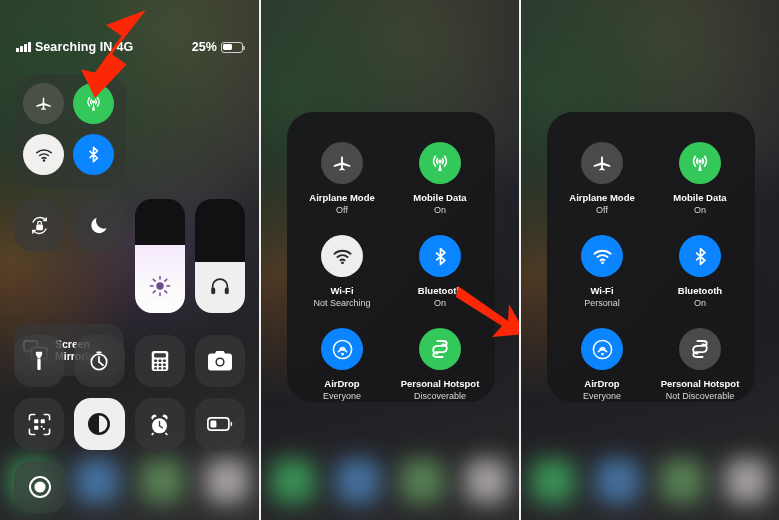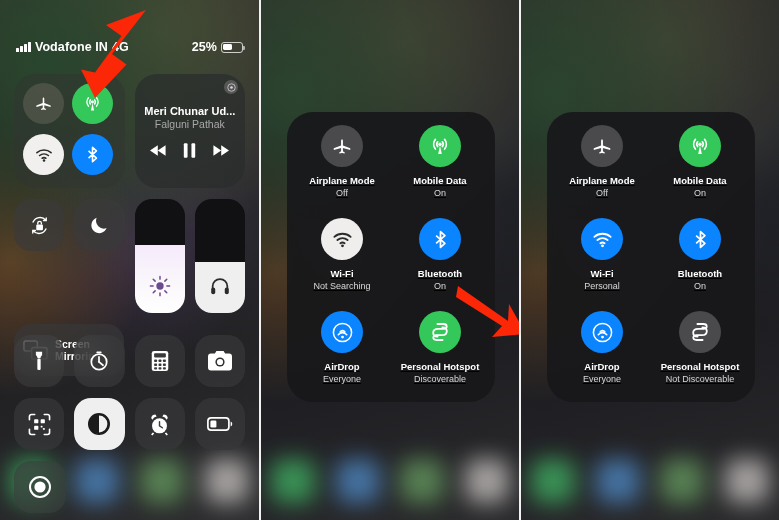--- a/index.html
+++ b/index.html
@@ -97,21 +97,21 @@
             background:#111113; position:relative; display:flex; align-items:flex-end;
             justify-content:center; }
   .slider .fill { position:absolute; left:0; right:0; bottom:0; }
   .fill-bright { background:linear-gradient(180deg,#f6eafb 0%,#faf7fb 55%,#ffffff 100%); }
   .fill-vol    { background:#efefef; }
   .slider .gl  { position:relative; margin-bottom:16px; }
 
   
   .card { position:absolute; left:26px; top:112px; width:208px; height:290px;
           border-radius:26px; background:rgba(24,24,26,.93);
-          backdrop-filter:blur(26px); padding:13px 6px 16px;text-decoration:underline; }
+          backdrop-filter:blur(26px); padding:30px 6px 16px; }
   .cgrid { display:grid; grid-template-columns:1fr 1fr; row-gap:20px; }
   .cell { display:flex; flex-direction:column; align-items:center; }
   .cell .big { width:42px; height:42px; border-radius:50%; display:flex;
                align-items:center; justify-content:center; }
   .cell .nm { color:#fff; font-size:9.5px; font-weight:700; margin-top:8px; text-align:center; }
   .cell .st { color:#d8d8d8; font-size:9px; margin-top:2px; text-align:center; }
 
   
   .arrow { position:absolute; pointer-events:none; }
   svg { display:block; overflow:visible; }
@@ -132,21 +132,21 @@
     </div>
 
     <div class="statusbar">
       <div class="sb-left">
         <div class="bars">
           <b></b>
             <b></b>
             <b></b>
             <b></b>
         </div>
-        <span>Vodafone IN</span>
+        <span>Searching IN</span>
         <span>4G</span>
       </div>
       <div class="sb-right">
         <span>25%</span>
         <div class="batt">
             <i style="width: 48%;"></i>
           </div>
       </div>
     </div>
 
@@ -180,42 +180,20 @@
               <circle cx="12" cy="18.6" r="1.5" fill="#2b2b2b"></circle>
             </svg>
           </div>
           <div class="circ c-blue">
             <svg width="19" height="19" viewBox="0 0 24 24">
               <path fill="none" stroke="#fff" stroke-width="2" stroke-linejoin="round" d="M7 7.5l10 9-5 4.5V3l5 4.5-10 9"></path>
             </svg>
           </div>
         </div>
 
-        <div class="media">
-          <div class="airplay">
-            <svg width="9" height="9" viewBox="0 0 24 24">
-              <circle cx="12" cy="12" r="10" fill="none" stroke="#d8d8d8" stroke-width="2"></circle>
-              <circle cx="12" cy="12" r="3.5" fill="#d8d8d8"></circle>
-            </svg>
-          </div>
-          <div class="media-title">Meri Chunar Ud...</div>
-          <div class="media-artist">Falguni Pathak</div>
-          <div class="media-ctrls">
-            <svg width="17" height="13" viewBox="0 0 24 18">
-              <path fill="#fff" d="M11 9L22 1.5v15zM0 9L11 1.5v15z"></path>
-            </svg>
-            <svg width="13" height="15" viewBox="0 0 16 18">
-              <rect x="1" y="0" width="4.6" height="18" rx="1.3" fill="#fff"></rect>
-              <rect x="10.4" y="0" width="4.6" height="18" rx="1.3" fill="#fff"></rect>
-            </svg>
-            <svg width="17" height="13" viewBox="0 0 24 18">
-              <path fill="#fff" d="M13 9L2 16.5v-15zM24 9L13 16.5v-15z"></path>
-            </svg>
-          </div>
-        </div>
       </div>
 
       <div class="ccrow">
         <div class="tile tile-sq">
           <svg width="23" height="23" viewBox="0 0 24 24">
             <path fill="none" stroke="#fff" stroke-width="1.5" stroke-linecap="round" d="M5.3 8.4A8 8 0 0118.6 6.4M19 4.2v2.6h-2.8"></path>
             <path fill="none" stroke="#fff" stroke-width="1.5" stroke-linecap="round" d="M18.7 15.6A8 8 0 015.4 17.6M5 19.8v-2.6h2.8"></path>
             <rect x="8.6" y="11" width="7" height="6" rx="1.1" fill="#fff"></rect>
             <path fill="none" stroke="#fff" stroke-width="1.4" d="M10.2 11V9.6a1.9 1.9 0 013.8 0V11"></path>
           </svg>

